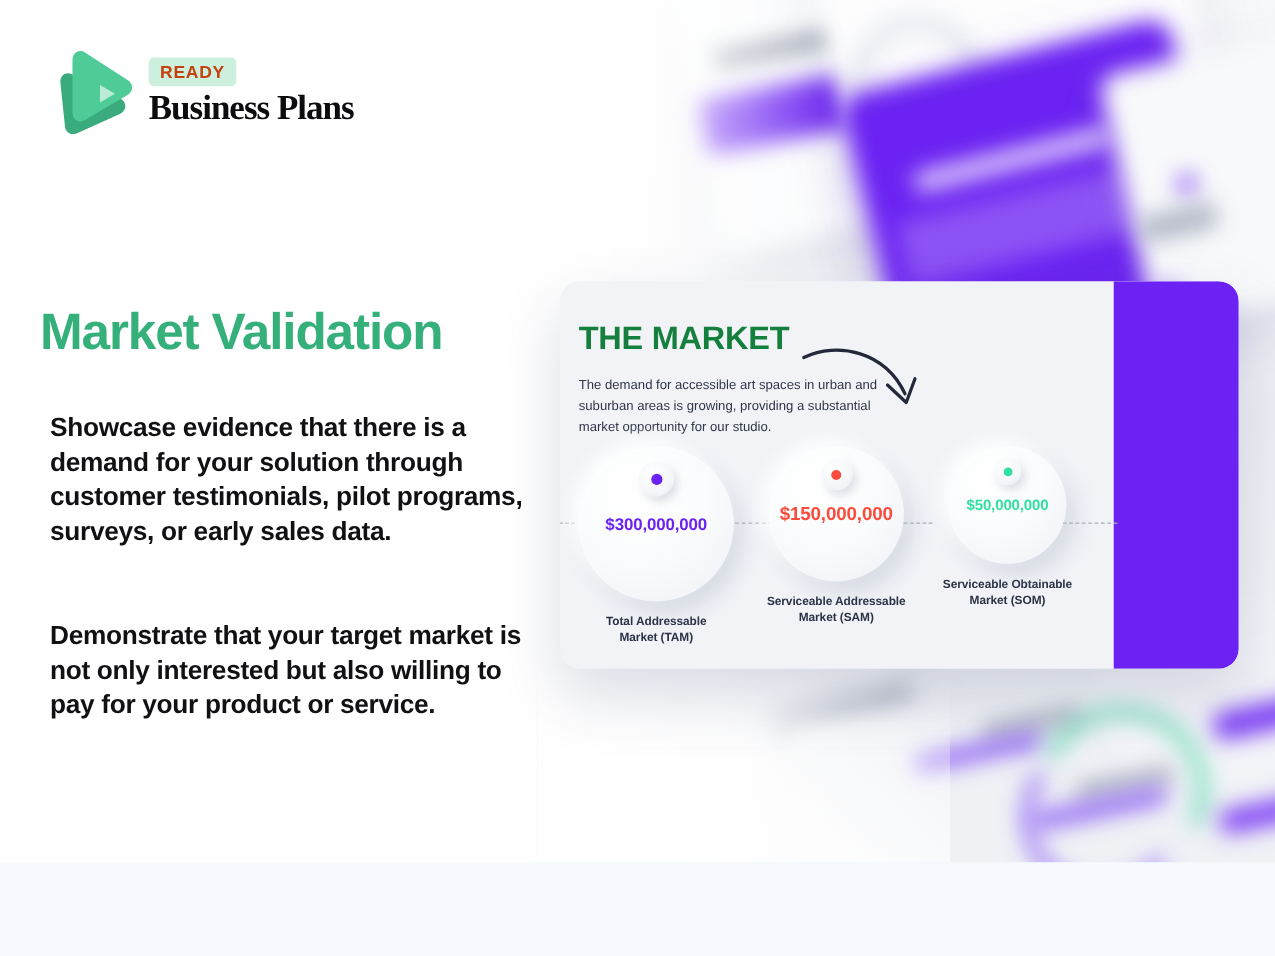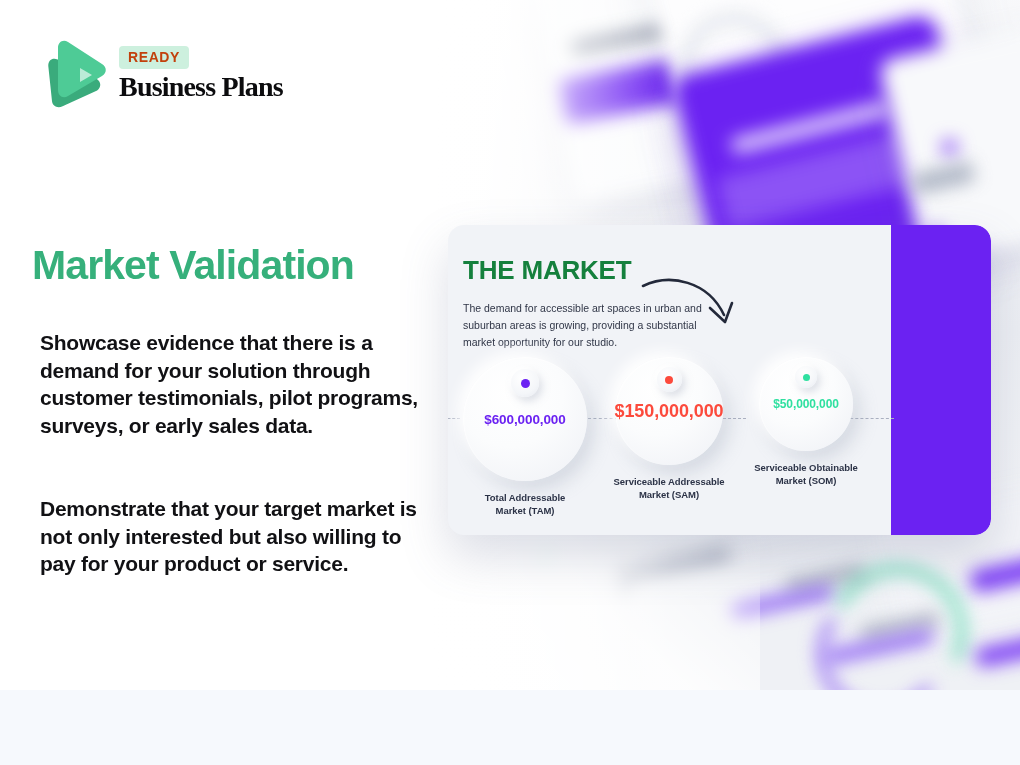--- a/index.html
+++ b/index.html
@@ -424,21 +424,21 @@
   .knob-dot-1 { width: 9px;  height: 9px; background: #6b22f2; }
   .knob-dot-2 { width: 8px;  height: 8px; background: #fc4a3c; }
   .knob-dot-3 { width: 7px;  height: 7px; background: #2fe0a0; }
 
   .dial-value {
     font-size: 13px;
     font-weight: 700;
     letter-spacing: -0.1px;
   }
   .dial-value-1 { color: #6b22f2; font-size: 13.5px; }
-  .dial-value-2 { color: #fc4a3c; font-size: 18px; }
+  .dial-value-2 { color: #fc4a3c; font-size: 15px; }
   .dial-value-3 { color: #2fe0a0; font-size: 12px; }
 
   .metric-label {
     margin-top: 10px;
     font-size: 9.5px;
     font-weight: 700;
     color: #2b3246;
     line-height: 1.42;
     letter-spacing: -0.05px;
   }
@@ -547,21 +547,21 @@
       <div class="dash-line dash-0"></div>
       <div class="dash-line dash-1"></div>
       <div class="dash-line dash-2"></div>
       <div class="dash-line dash-3"></div>
 
       <div class="metric metric-1">
         <div class="dial dial-1">
           <div class="knob knob-1">
             <span class="knob-dot knob-dot-1"></span>
           </div>
-          <span class="dial-value dial-value-1">$600,000,000</span>
+          <span class="dial-value dial-value-1">$300,000,000</span>
         </div>
         <div class="metric-label">
           <span>Total Addressable</span><br>
           <span>Market (TAM)</span>
         </div>
       </div>
 
       <div class="metric metric-2">
         <div class="dial dial-2">
           <div class="knob knob-2">

